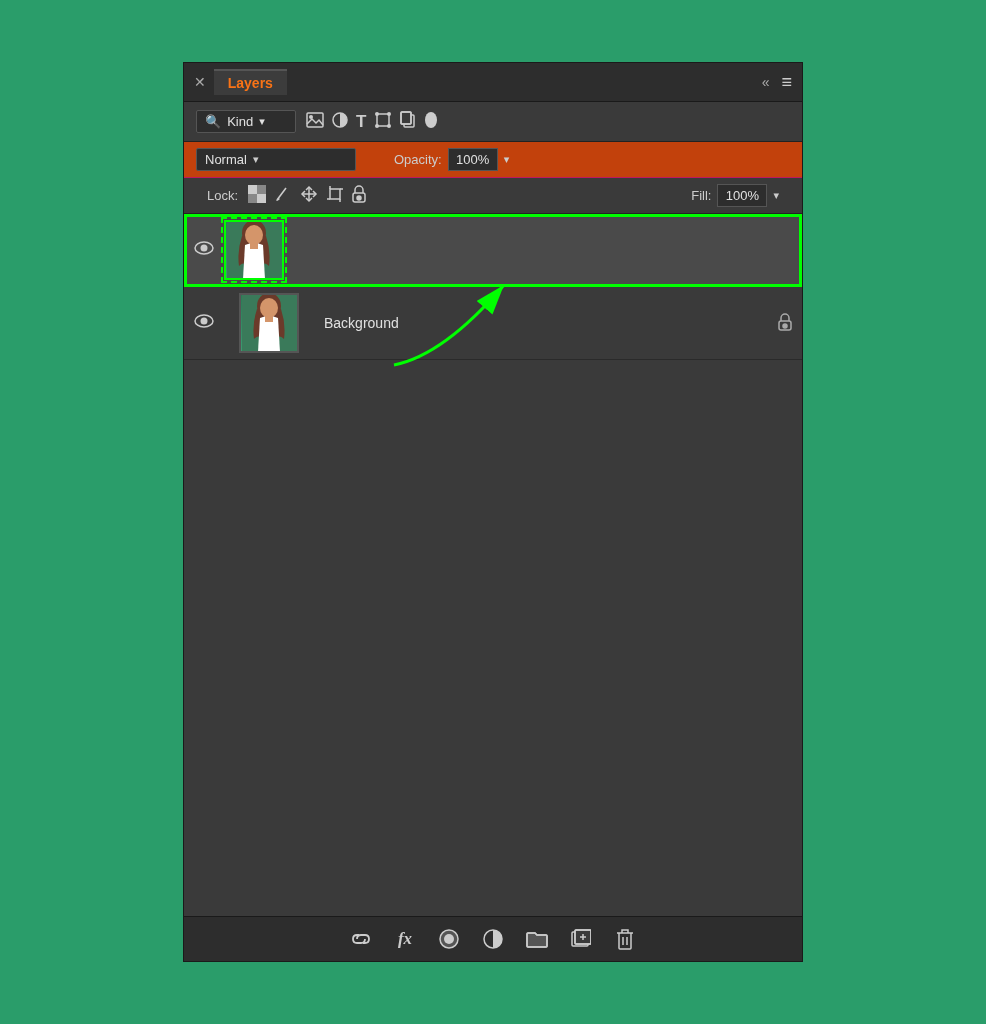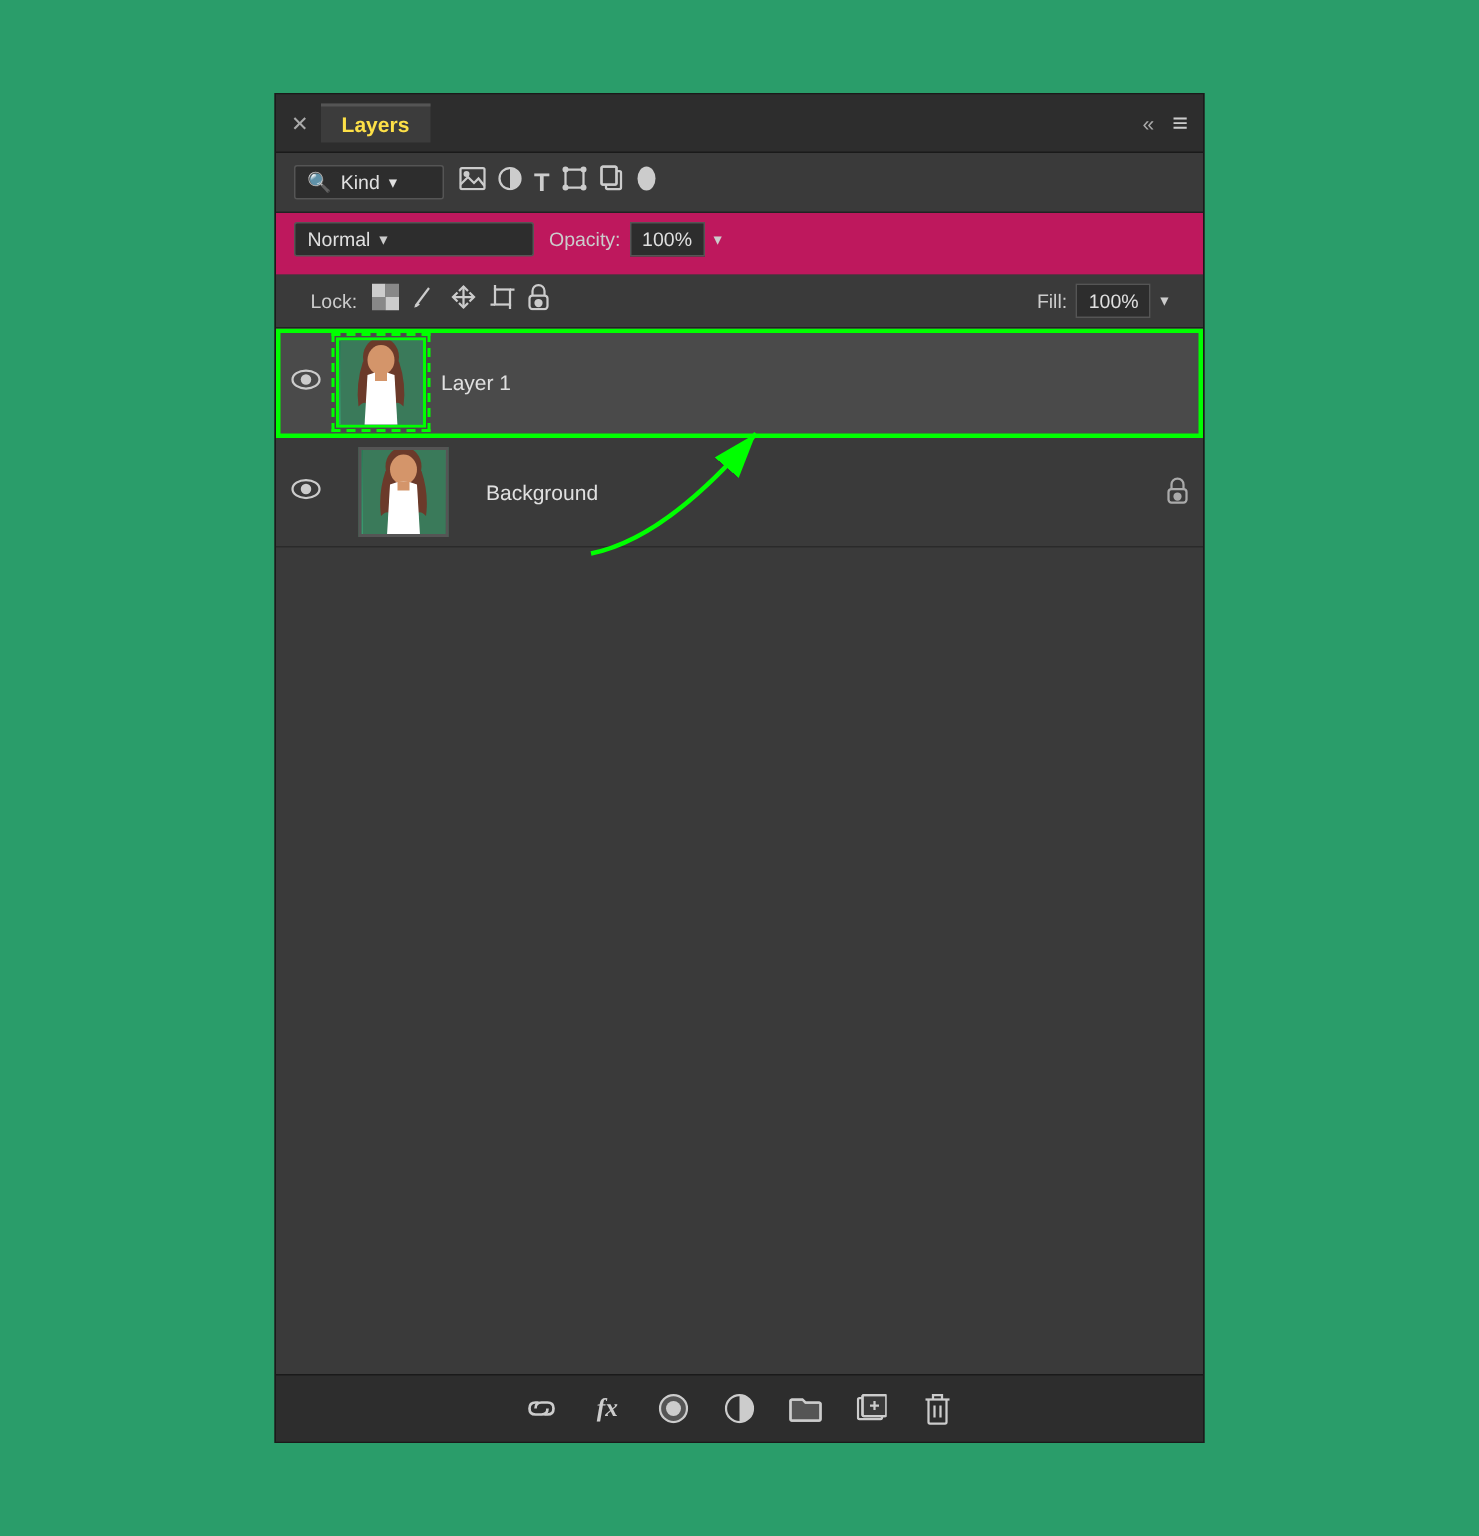--- a/index.html
+++ b/index.html
@@ -43,21 +43,21 @@
 
     .close-btn {
       color: #aaa;
       font-size: 14px;
       cursor: pointer;
     }
 
     .tab-active {
       background-color: #3c3c3c;
       padding: 4px 14px;
-      color: #fde047;
+      color: #f97316;
       font-size: 14px;
       font-weight: bold;
       border-top: 2px solid #555;
     }
 
     .menu-icon {
       color: #ccc;
       font-size: 18px;
       cursor: pointer;
     }
@@ -100,46 +100,47 @@
       font-size: 16px;
     }
 
     .filter-icon {
       cursor: pointer;
       font-size: 16px;
     }
 
     
     .blend-row {
-      background-color: #be185d;
+      background-color: #c2410c;
       padding: 6px 12px;
       display: flex;
       align-items: center;
-      border-bottom: 6px solid #be185d;
+      gap: 10px;
+      border-bottom: 1px solid #be185d;
     }
 
     .blend-select {
       background-color: #2d2d2d;
       border: 1px solid #555;
       color: #e0e0e0;
       padding: 3px 8px;
       font-size: 13px;
       display: flex;
       align-items: center;
       gap: 6px;
       cursor: pointer;
       border-radius: 2px;
       min-width: 160px;
     }
 
     .opacity-group {
       display: flex;
       align-items: center;
       gap: 6px;
-      margin-left: 10px;
+      margin-left: 28px;
     }
 
     .opacity-label {
       color: #ccc;
       font-size: 13px;
     }
 
     .opacity-value {
       background-color: #2d2d2d;
       border: 1px solid #555;
@@ -465,21 +466,20 @@
             <path d="M15,15 Q10,30 12,45 Q18,38 22,50 Q25,40 27,55 Q29,40 32,50 Q36,38 42,45 Q44,30 39,15" fill="#6b3a2a"></path>
 
             <ellipse cx="27" cy="14" rx="9" ry="10" fill="#d4956a"></ellipse>
 
             <path d="M18,24 Q27,20 36,24 L38,58 L16,58 Z" fill="white"></path>
 
             <rect x="23" y="22" width="8" height="6" fill="#d4956a"></rect>
           </svg>
         </div>
       </div>
-      <span class="layer-name">Layer 1</span>
     </div>
 
     <div class="layer-item normal" style="position:relative;gap:25px;">
       <span class="visibility-icon">
         <svg width="20" height="14" viewBox="0 0 20 14" fill="none">
           <ellipse cx="10" cy="7" rx="9" ry="6" stroke="#ccc" stroke-width="1.5"></ellipse>
           <circle cx="10" cy="7" r="3.5" fill="#ccc"></circle>
         </svg>
       </span>
       <div class="layer-thumbnail">

